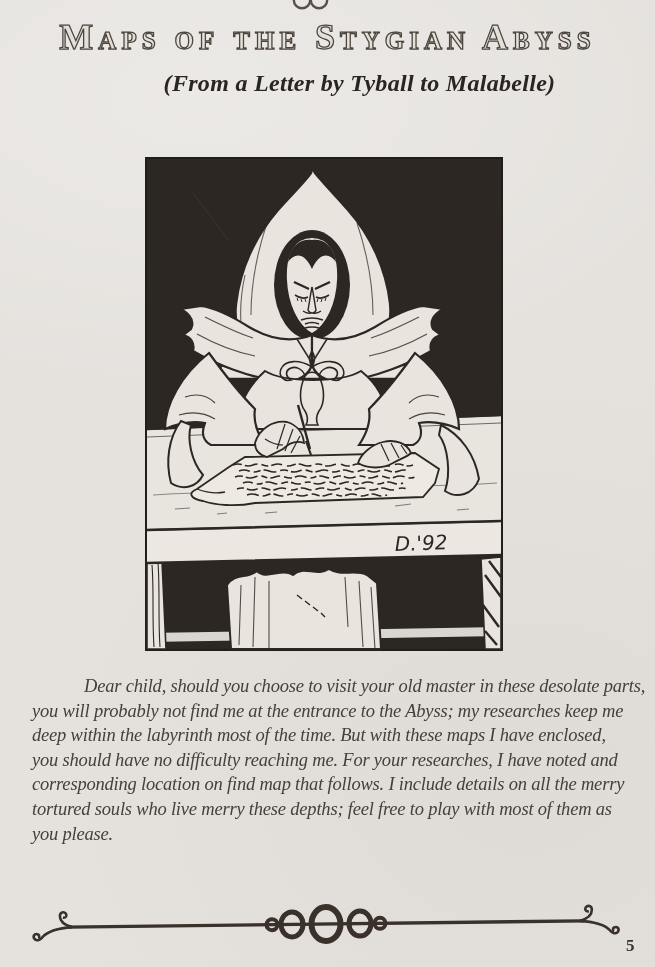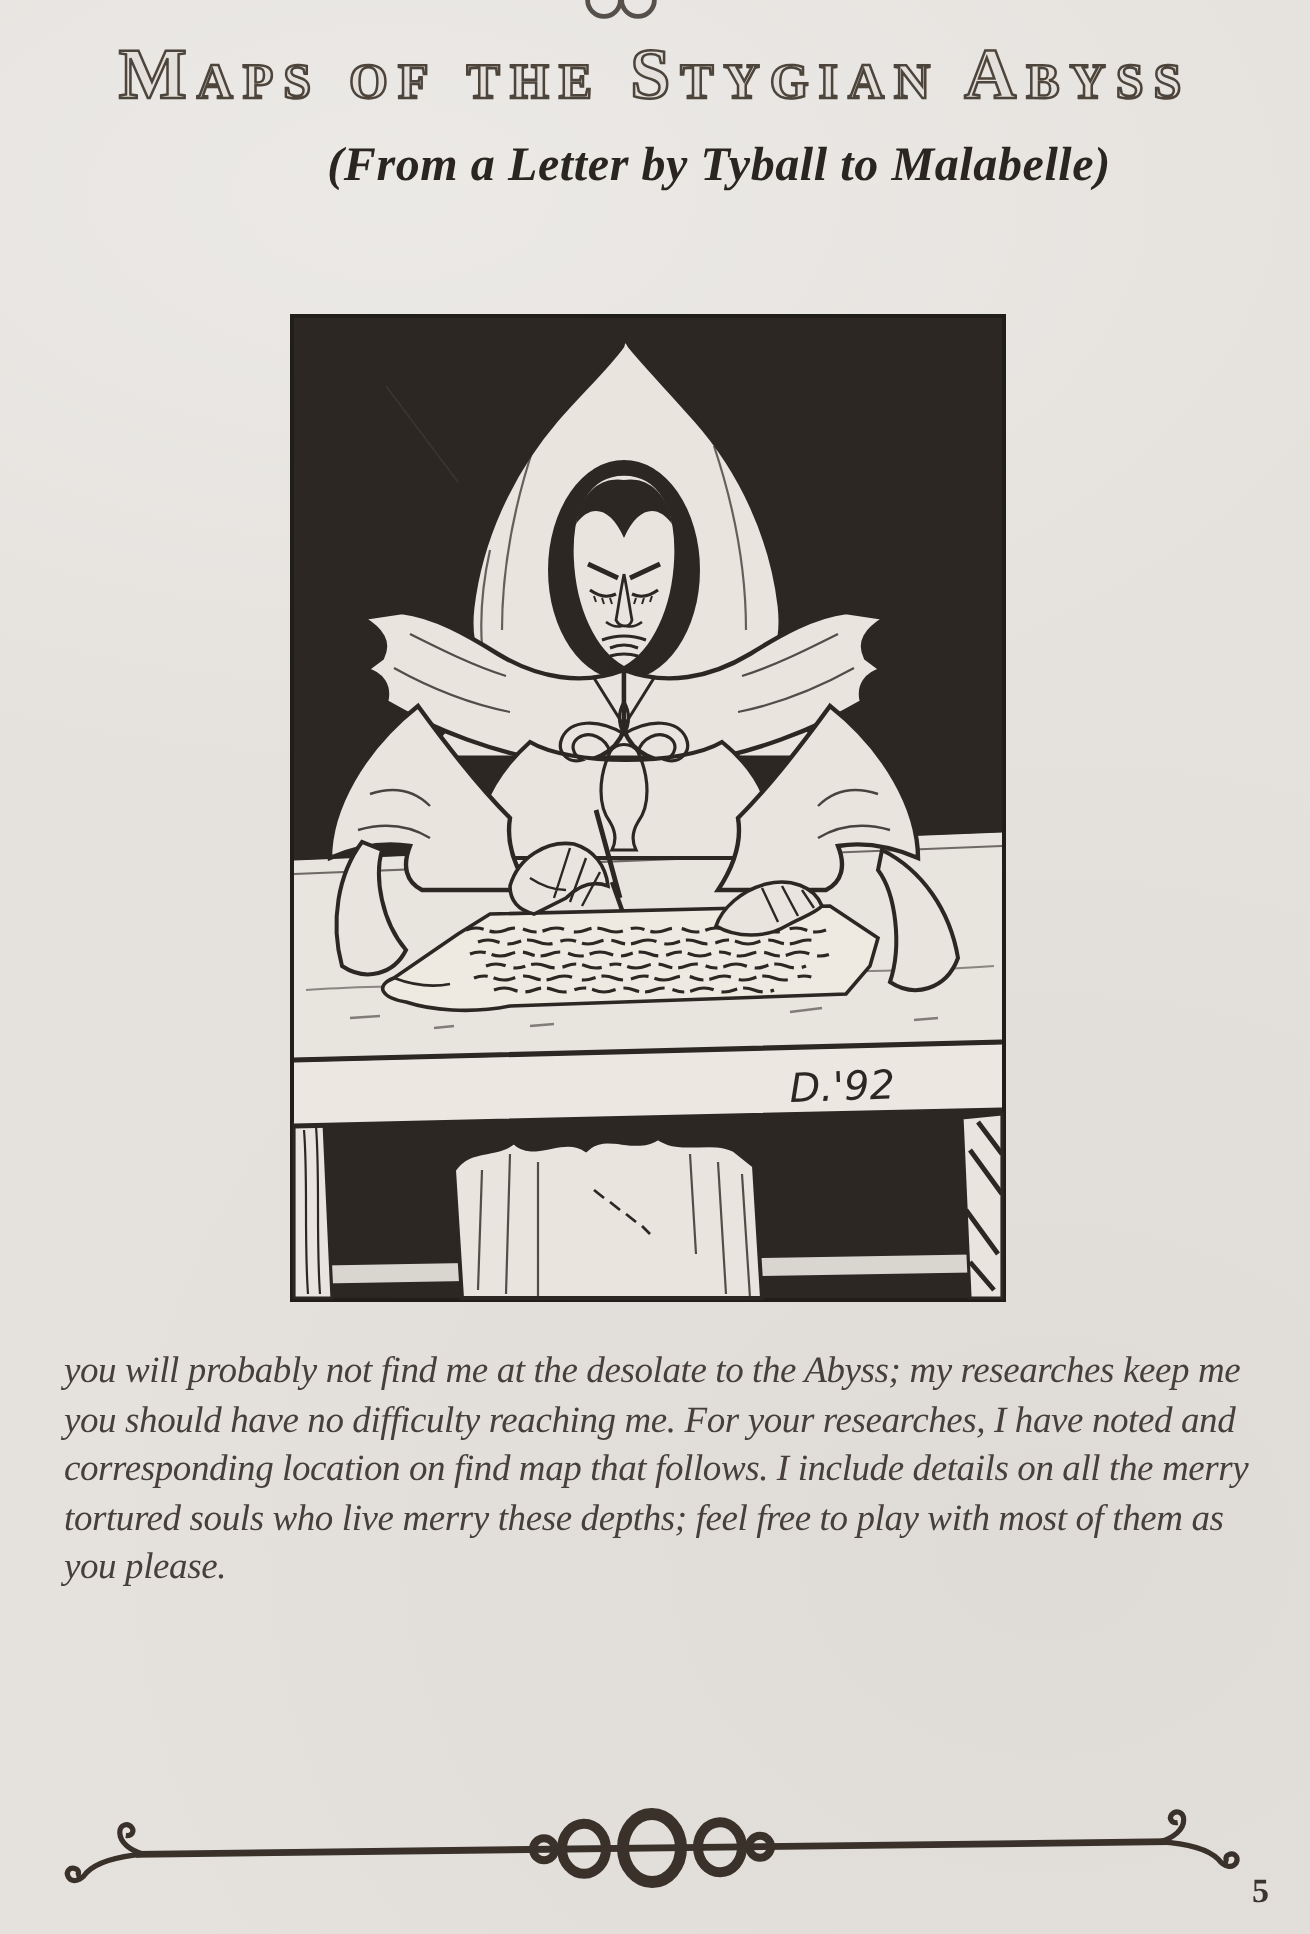--- a/index.html
+++ b/index.html
@@ -153,21 +153,23 @@
         <path d="M 110 286 C 114 272 128 263 142 265 C 152 268 158 276 159 286 C 151 283 144 286 138 292 L 122 300 C 114 298 110 293 110 286 Z" fill="#e9e5de" stroke="#2c2722" stroke-width="1.8"></path>
         <path d="M 140 267 L 132 292 M 148 272 L 140 294 M 155 279 L 146 296 M 120 282 C 126 286 132 288 138 288" stroke="#2c2722" stroke-width="1.2" fill="none"></path>
         <path d="M 161 284 L 166 298" stroke="#2c2722" stroke-width="2.2" fill="none"></path>
         <path d="M 266 296 C 262 286 250 282 238 285 C 226 288 216 297 213 306 C 223 312 238 312 248 306 C 255 302 262 300 266 296 Z" fill="#e9e5de" stroke="#2c2722" stroke-width="1.8"></path>
         <path d="M 236 287 L 244 304 M 246 286 L 254 301 M 256 288 L 262 297" stroke="#2c2722" stroke-width="1.2" fill="none"></path>
       </g>
     </svg>
   </figure>
 
   <div class="letter">
-    <div class="line">you will probably not find me at the desolate to the Abyss; my researches keep me</div>
+    <div class="line first">Dear child, should you choose to visit your old master in these desolate parts,</div>
+    <div class="line">you will probably not find me at the entrance to the Abyss; my researches keep me</div>
+    <div class="line">deep within the labyrinth most of the time. But with these maps I have enclosed,</div>
     <div class="line">you should have no difficulty reaching me. For your researches, I have noted and</div>
     <div class="line">corresponding location on find map that follows. I include details on all the merry</div>
     <div class="line">tortured souls who live merry these depths; feel free to play with most of them as</div>
     <div class="line">you please.</div>
   </div>
 
   <svg class="divider" viewBox="0 0 596 52">
     <g stroke="#39312a" fill="none">
       <path d="M 40 26 L 556 26" stroke-width="3.4"></path>
       <g id="flourish-left" stroke-width="2.6">

